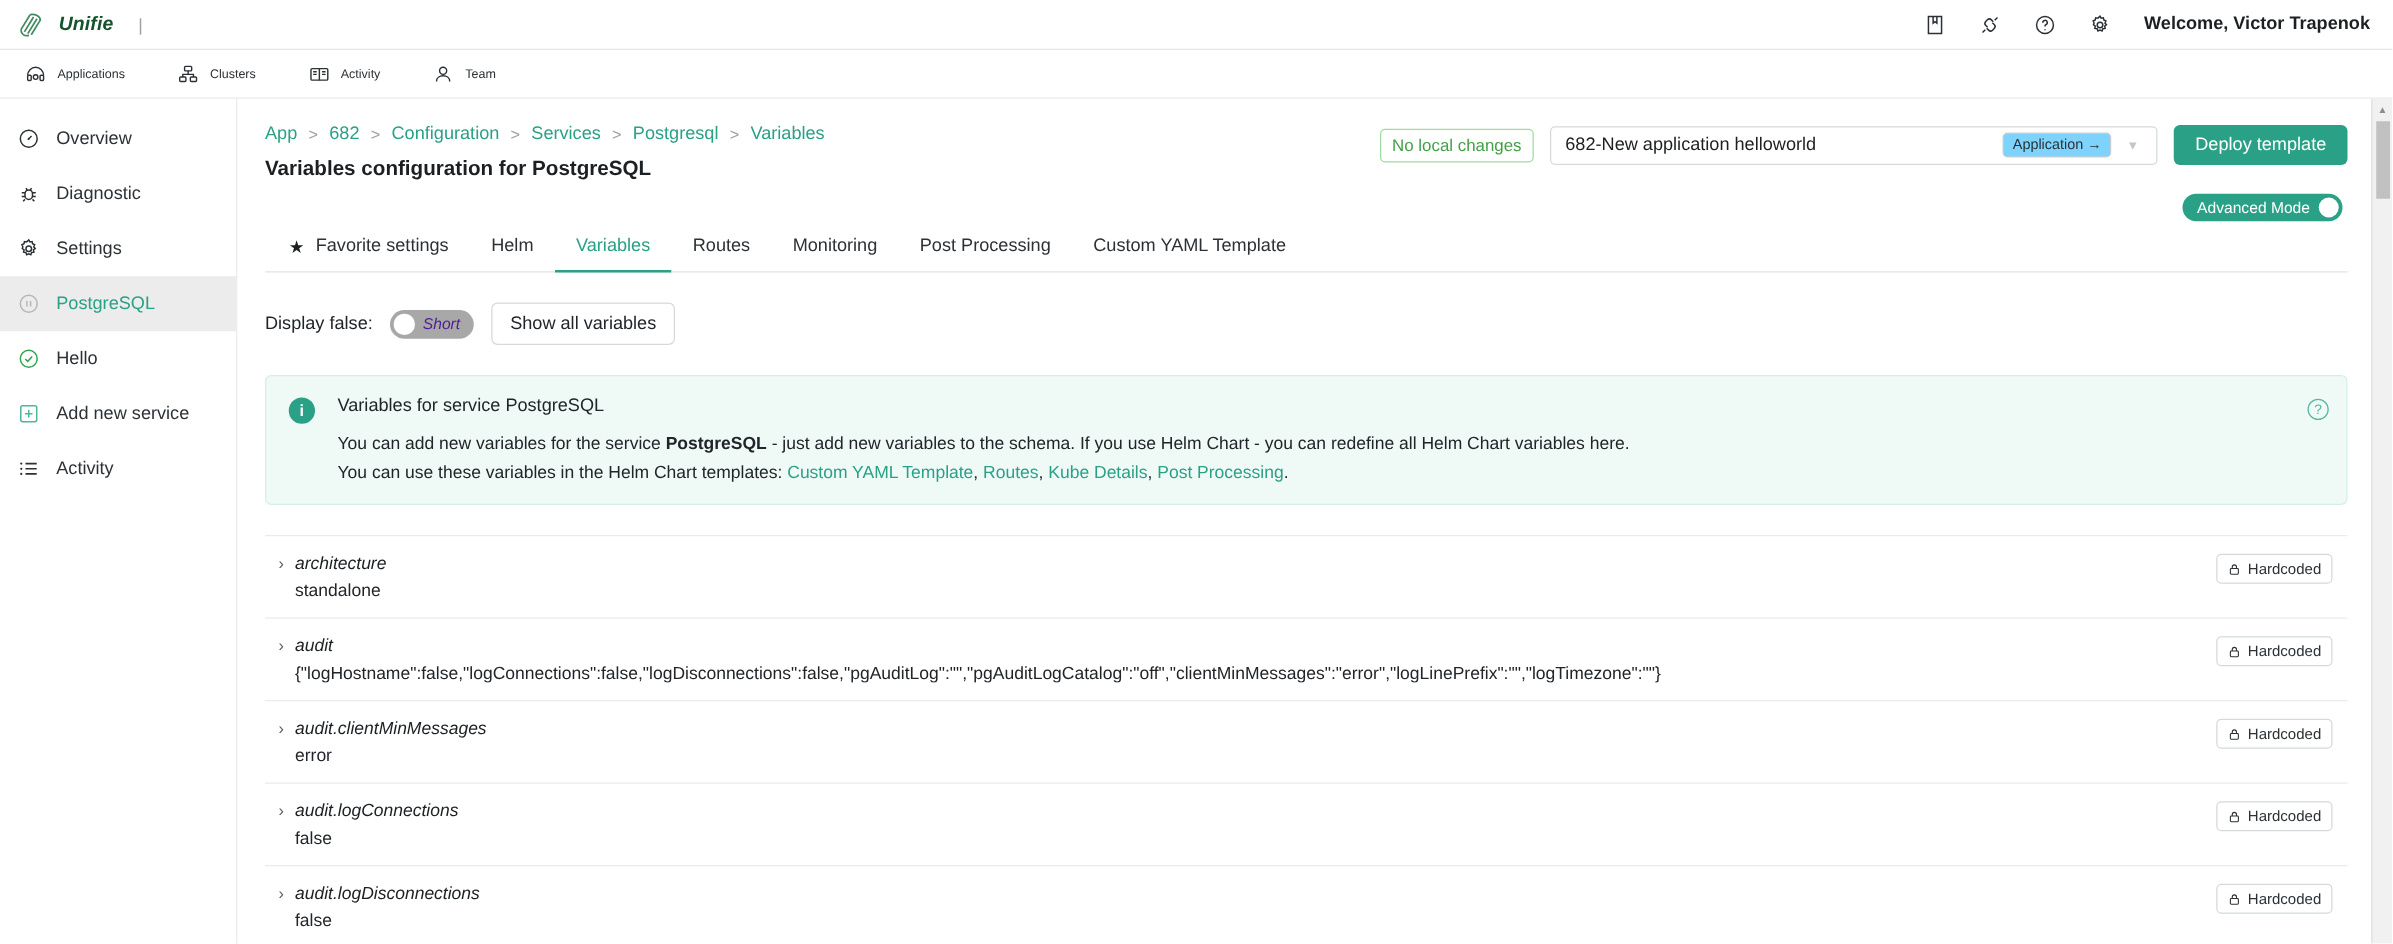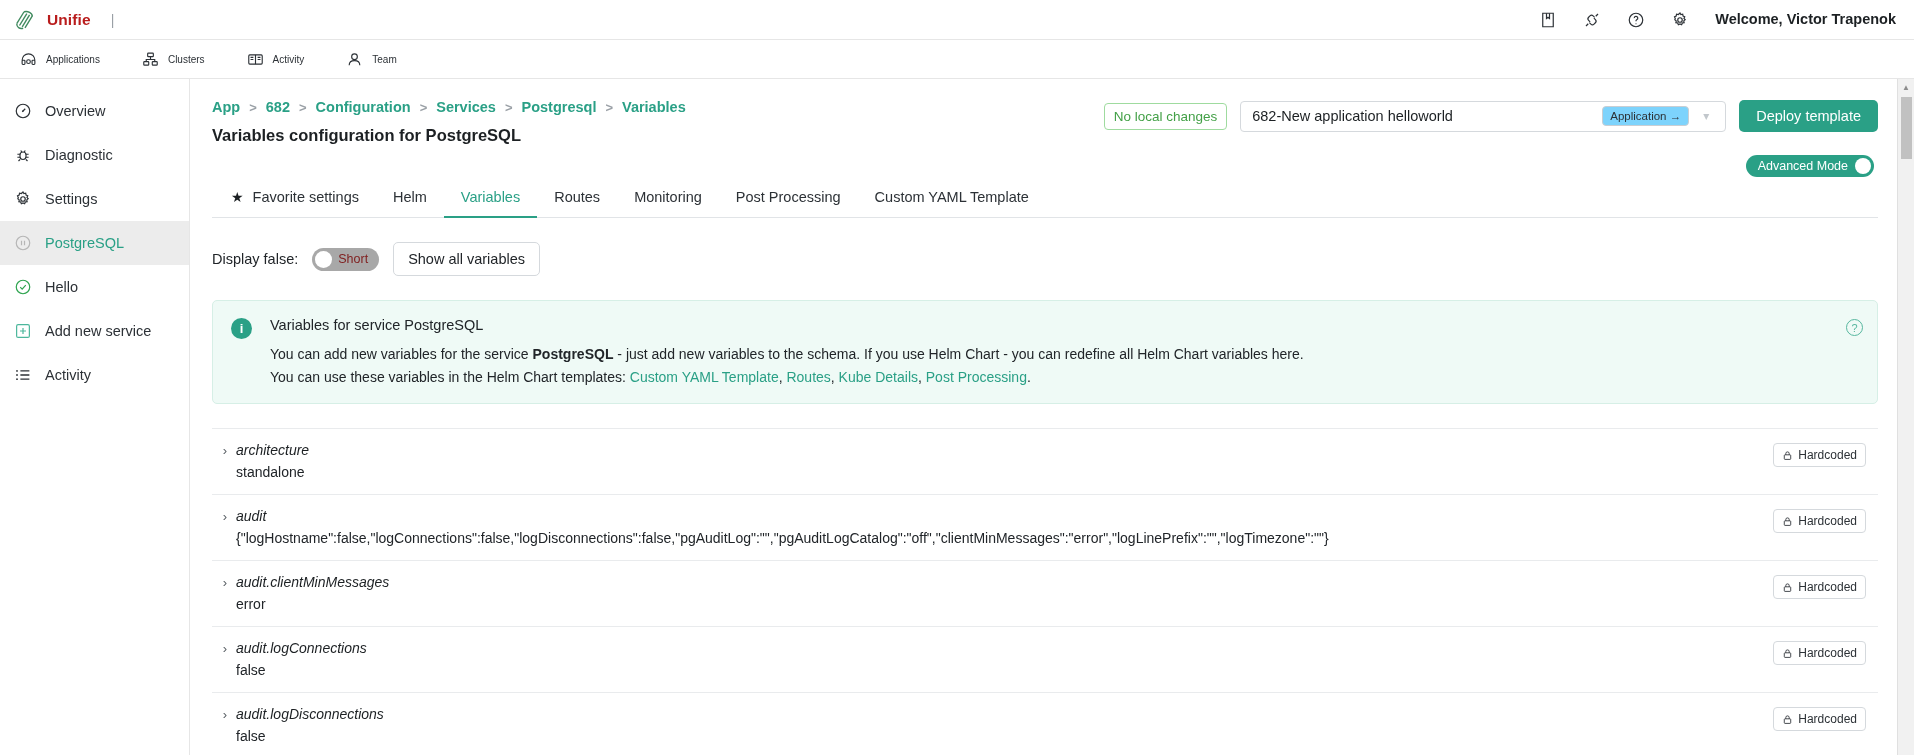--- a/index.html
+++ b/index.html
@@ -15,21 +15,21 @@
   .topbar {
     height: 40px;
     display: flex;
     align-items: center;
     border-bottom: 1px solid #e6e6e6;
     background: #ffffff;
     padding: 0 18px 0 14px;
   }
   .brand { display: flex; align-items: center; gap: 11px; }
   .brand-logo { width: 22px; height: 22px; display: block; }
-  .brand-name { font-size: 15.5px; font-weight: bold; color: #b91c1c; letter-spacing: .1px; }
+  .brand-name { font-size: 15.5px; font-weight: bold; color: #14532d; letter-spacing: .1px; font-style: italic; }
   .brand-sep { color: #9aa0a6; font-size: 14px; margin-left: 9px; }
   .topbar-spacer { flex: 1; }
   .topbar-right { display: flex; gap: 26px; }
   .tb-icon { width: 18px; height: 18px; color: #2c3136; display: block; }
   .welcome { font-size: 14.5px; font-weight: bold; color: #1c2023; }
 
   
   .navbar {
     height: 39px;
     display: flex;
@@ -76,21 +76,21 @@
     position: relative;
     overflow: hidden;
     background: #ffffff;
     padding: 0 0 0 0;
   }
   .main-inner { padding: 20px 36px 0 22px; }
 
   
   .crumbrow { display: flex; align-items: flex-start; }
   .crumbcol { flex: 1; min-width: 0; }
-  .breadcrumb { display: flex; align-items: center; gap: 9px; font-size: 14.5px; font-weight: bold; }
+  .breadcrumb { display: flex; align-items: center; gap: 9px; font-size: 14.5px; }
   .crumb { color: #2aa086; cursor: pointer; }
   .crumb-sep { color: #9aa0a6; font-size: 13px; }
   .page-title { font-size: 16.5px; font-weight: bold; color: #1c2023; margin-top: 11px; }
 
   .headctrls { display: flex; align-items: center; gap: 13px; padding-top: 1px; }
   .badge-nochange {
     border: 1px solid #9fdb9f;
     color: #43a047;
     background: #ffffff;
     font-size: 13.5px;
@@ -170,21 +170,21 @@
   .dstyle-label { font-size: 14.5px; color: #212529; }
   .sw-short {
     background: #a8a8a8;
     border-radius: 13px;
     height: 23px;
     display: inline-flex; align-items: center; gap: 6px;
     padding: 0 11px 0 3px;
     cursor: pointer;
   }
   .sw-knob { width: 17px; height: 17px; border-radius: 50%; background: #ffffff; }
-  .sw-short span { color: #7f1d1d; font-size: 12.5px; }
+  .sw-short span { color: #4c1d95; font-size: 12.5px; font-style: italic; }
   .btn-showall {
     border: 1px solid #d5d9dd;
     background: #ffffff;
     border-radius: 5px;
     font-size: 14.5px;
     font-family: inherit;
     color: #212529;
     padding: 8px 14px;
     cursor: pointer;
   }

